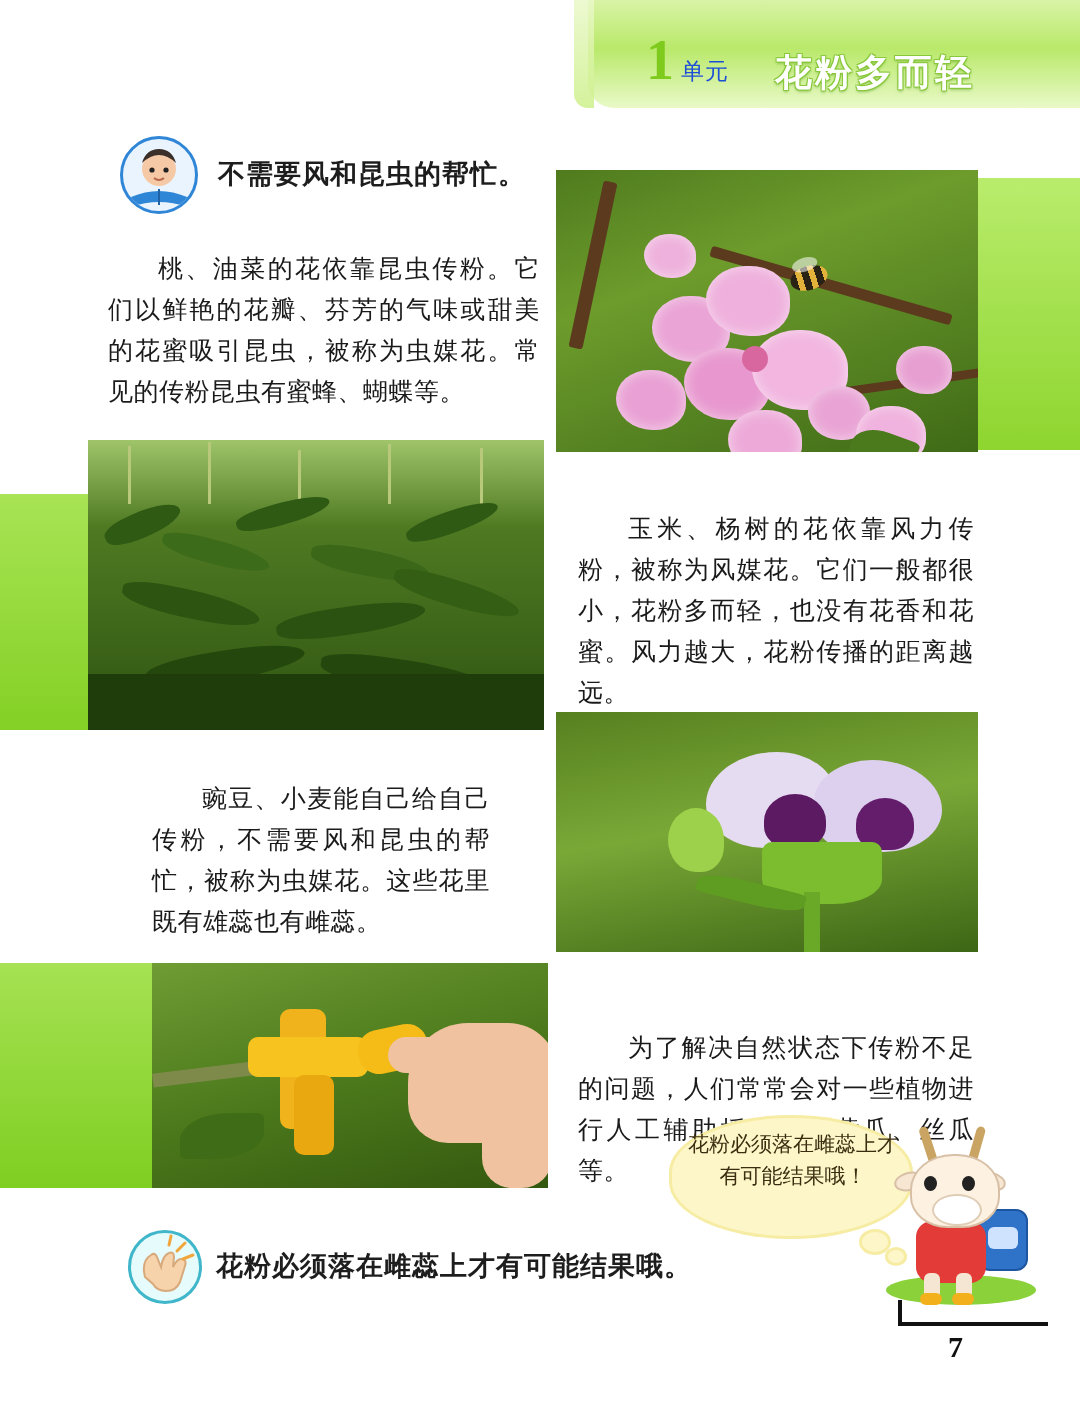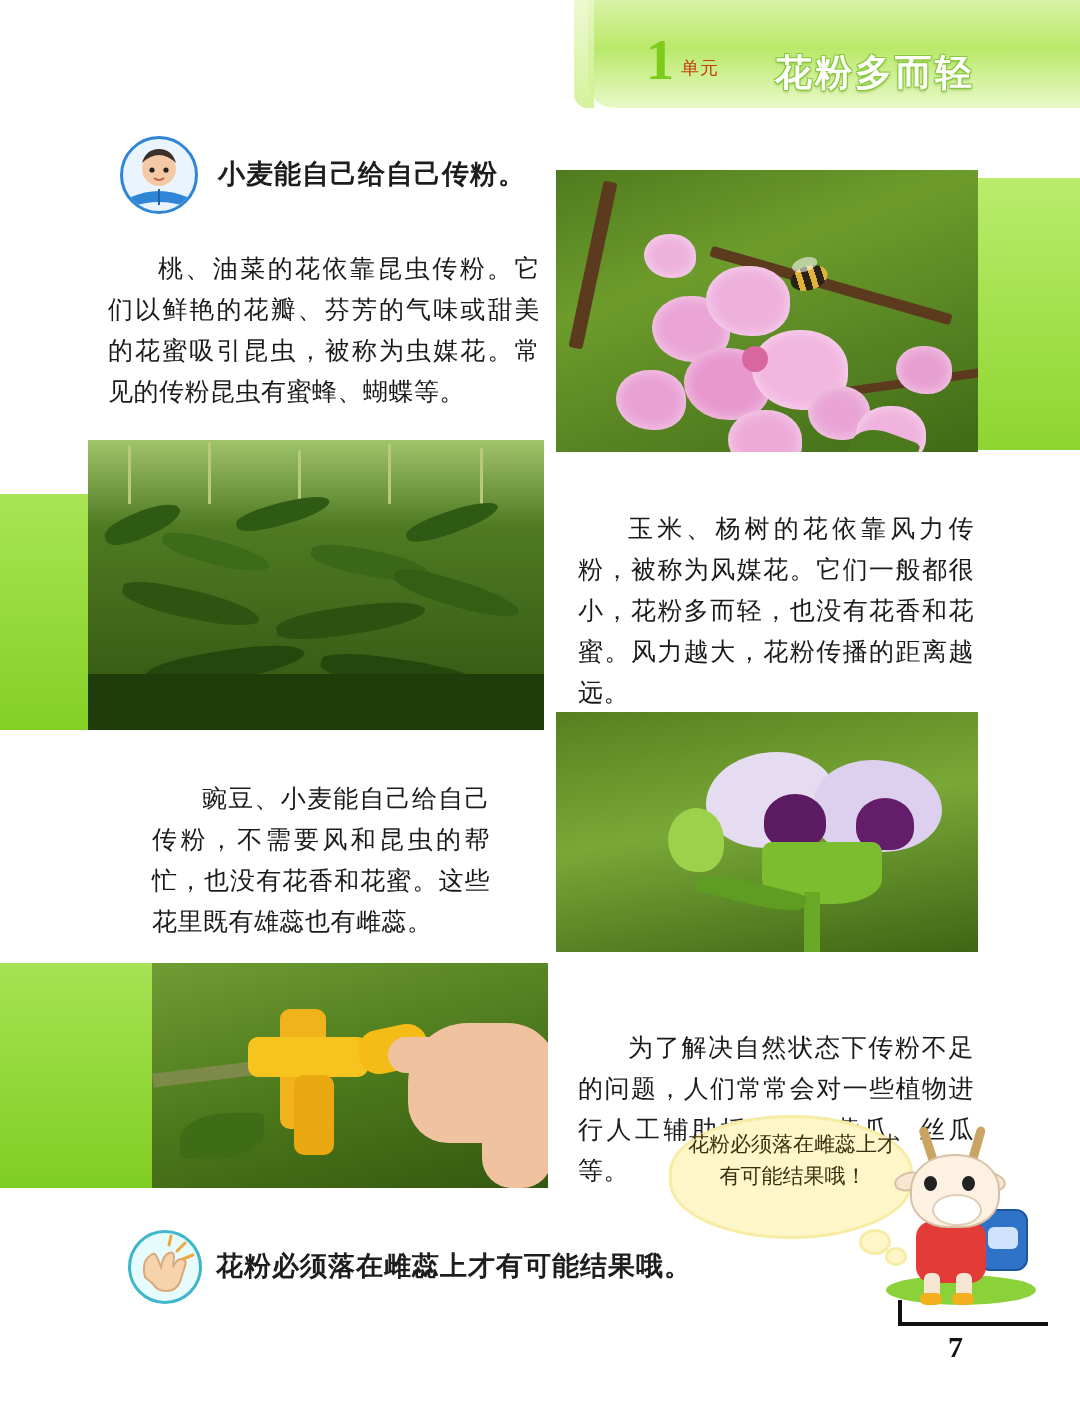--- a/index.html
+++ b/index.html
@@ -20,21 +20,21 @@
     background:linear-gradient(180deg,#eaf8c9,#cdf08a);
     border-bottom-left-radius:14px;opacity:.85;
   }
   .unit-num{
     position:absolute;top:36px;left:646px;
     font-size:56px;line-height:48px;font-weight:bold;color:#7ecb1d;
     font-family:"Liberation Serif","DejaVu Serif",serif;
   }
   .unit-word{
     position:absolute;top:56px;left:681px;
-    font-size:18px;color:#c2410c;letter-spacing:1px;
+    font-size:23px;color:#1d4ed8;letter-spacing:1px;
   }
   .unit-title{
     position:absolute;top:48px;left:775px;
     font-size:37px;font-weight:bold;color:#ffffff;letter-spacing:3px;
     text-shadow:1px 1px 0 #88c83a,-1px 1px 0 #88c83a,1px -1px 0 #88c83a,-1px -1px 0 #88c83a,0 2px 3px rgba(110,170,50,.7);
   }
 
   
   .blk{position:absolute;background:#9ede45;}
   .blk.b1{top:178px;left:970px;width:110px;height:272px;background:linear-gradient(180deg,#b9ec6c,#8ed52f);}
@@ -151,21 +151,21 @@
   <svg viewBox="0 0 72 72" width="72" height="72">
     <circle cx="36" cy="30" r="17" fill="#f6c9a6"></circle>
     <path d="M19 24 q17 -16 34 0 q-4 -14 -17 -14 q-13 0 -17 14z" fill="#3b2f2a"></path>
     <circle cx="29" cy="31" r="2.6" fill="#222"></circle>
     <circle cx="43" cy="31" r="2.6" fill="#222"></circle>
     <path d="M31 39 q5 4 10 0" stroke="#b4654a" stroke-width="2" fill="none"></path>
     <path d="M8 58 q28 -12 56 0 l0 10 q-28 -10 -56 0z" fill="#2f86d6"></path>
     <path d="M36 50 l0 16" stroke="#1f63a6" stroke-width="2"></path>
   </svg>
 </div>
-<div class="lead-line l1">小麦能自己给自己传粉。</div>
+<div class="lead-line l1">不需要风和昆虫的帮忙。</div>
 
 <div class="para p1">桃、油菜的花依靠昆虫传粉。它们以鲜艳的花瓣、芬芳的气味或甜美的花蜜吸引昆虫，被称为虫媒花。常见的传粉昆虫有蜜蜂、蝴蝶等。</div>
 
 <div class="photo peach">
   <div class="branch" style="left:30px;top:10px;width:14px;height:170px;transform:rotate(12deg);"></div>
   <div class="branch" style="left:150px;top:110px;width:250px;height:11px;transform:rotate(16deg);"></div>
   <div class="branch" style="left:250px;top:210px;width:180px;height:9px;transform:rotate(-8deg);"></div>
   <div class="petal" style="left:96px;top:126px;width:78px;height:66px;"></div>
   <div class="petal" style="left:150px;top:96px;width:84px;height:70px;background:#efb0dd;"></div>
   <div class="petal" style="left:128px;top:178px;width:86px;height:72px;background:#e898cf;"></div>
@@ -195,21 +195,21 @@
   <div class="leafblade" style="left:30px;top:150px;width:140px;height:28px;transform:rotate(12deg);background:#2d5411;"></div>
   <div class="leafblade" style="left:190px;top:166px;width:150px;height:28px;transform:rotate(-9deg);background:#2b5210;"></div>
   <div class="leafblade" style="left:300px;top:140px;width:130px;height:26px;transform:rotate(16deg);background:#335e14;"></div>
   <div class="leafblade" style="left:60px;top:210px;width:160px;height:30px;transform:rotate(-10deg);background:#24470d;"></div>
   <div class="leafblade" style="left:230px;top:220px;width:170px;height:30px;transform:rotate(8deg);background:#24470d;"></div>
   <div style="position:absolute;left:0;bottom:0;width:456px;height:56px;background:#1e3d0b;"></div>
 </div>
 
 <div class="para p2">玉米、杨树的花依靠风力传粉，被称为风媒花。它们一般都很小，花粉多而轻，也没有花香和花蜜。风力越大，花粉传播的距离越远。</div>
 
-<div class="para p3">豌豆、小麦能自己给自己传粉，不需要风和昆虫的帮忙，也没有花香和花蜜。这些花里既有雄蕊也有雌蕊。</div>
+<div class="para p3">豌豆、小麦能自己给自己传粉，不需要风和昆虫的帮忙，被称为虫媒花。这些花里既有雄蕊也有雌蕊。</div>
 
 <div class="photo pea">
   <div class="pea-petal" style="left:150px;top:40px;width:130px;height:96px;background:#e6dcf2;border-radius:60% 50% 40% 50%;"></div>
   <div class="pea-petal" style="left:258px;top:48px;width:128px;height:92px;background:#ddd0ee;border-radius:50% 60% 50% 40%;"></div>
   <div class="pea-petal" style="left:208px;top:82px;width:62px;height:54px;background:#5c1a63;border-radius:50% 50% 40% 40%;"></div>
   <div class="pea-petal" style="left:300px;top:86px;width:58px;height:52px;background:#641d6b;border-radius:50% 50% 40% 40%;"></div>
   <div style="position:absolute;left:206px;top:130px;width:120px;height:62px;background:#7cbd2f;border-radius:10px 10px 40% 40%;"></div>
   <div style="position:absolute;left:112px;top:96px;width:56px;height:64px;background:#9ed14b;border-radius:50% 50% 40% 50%;"></div>
   <div style="position:absolute;left:248px;top:180px;width:16px;height:60px;background:#6aa828;"></div>
   <div style="position:absolute;left:140px;top:170px;width:110px;height:22px;background:#5f9c22;border-radius:50% 10% 50% 10%;transform:rotate(14deg);"></div>

